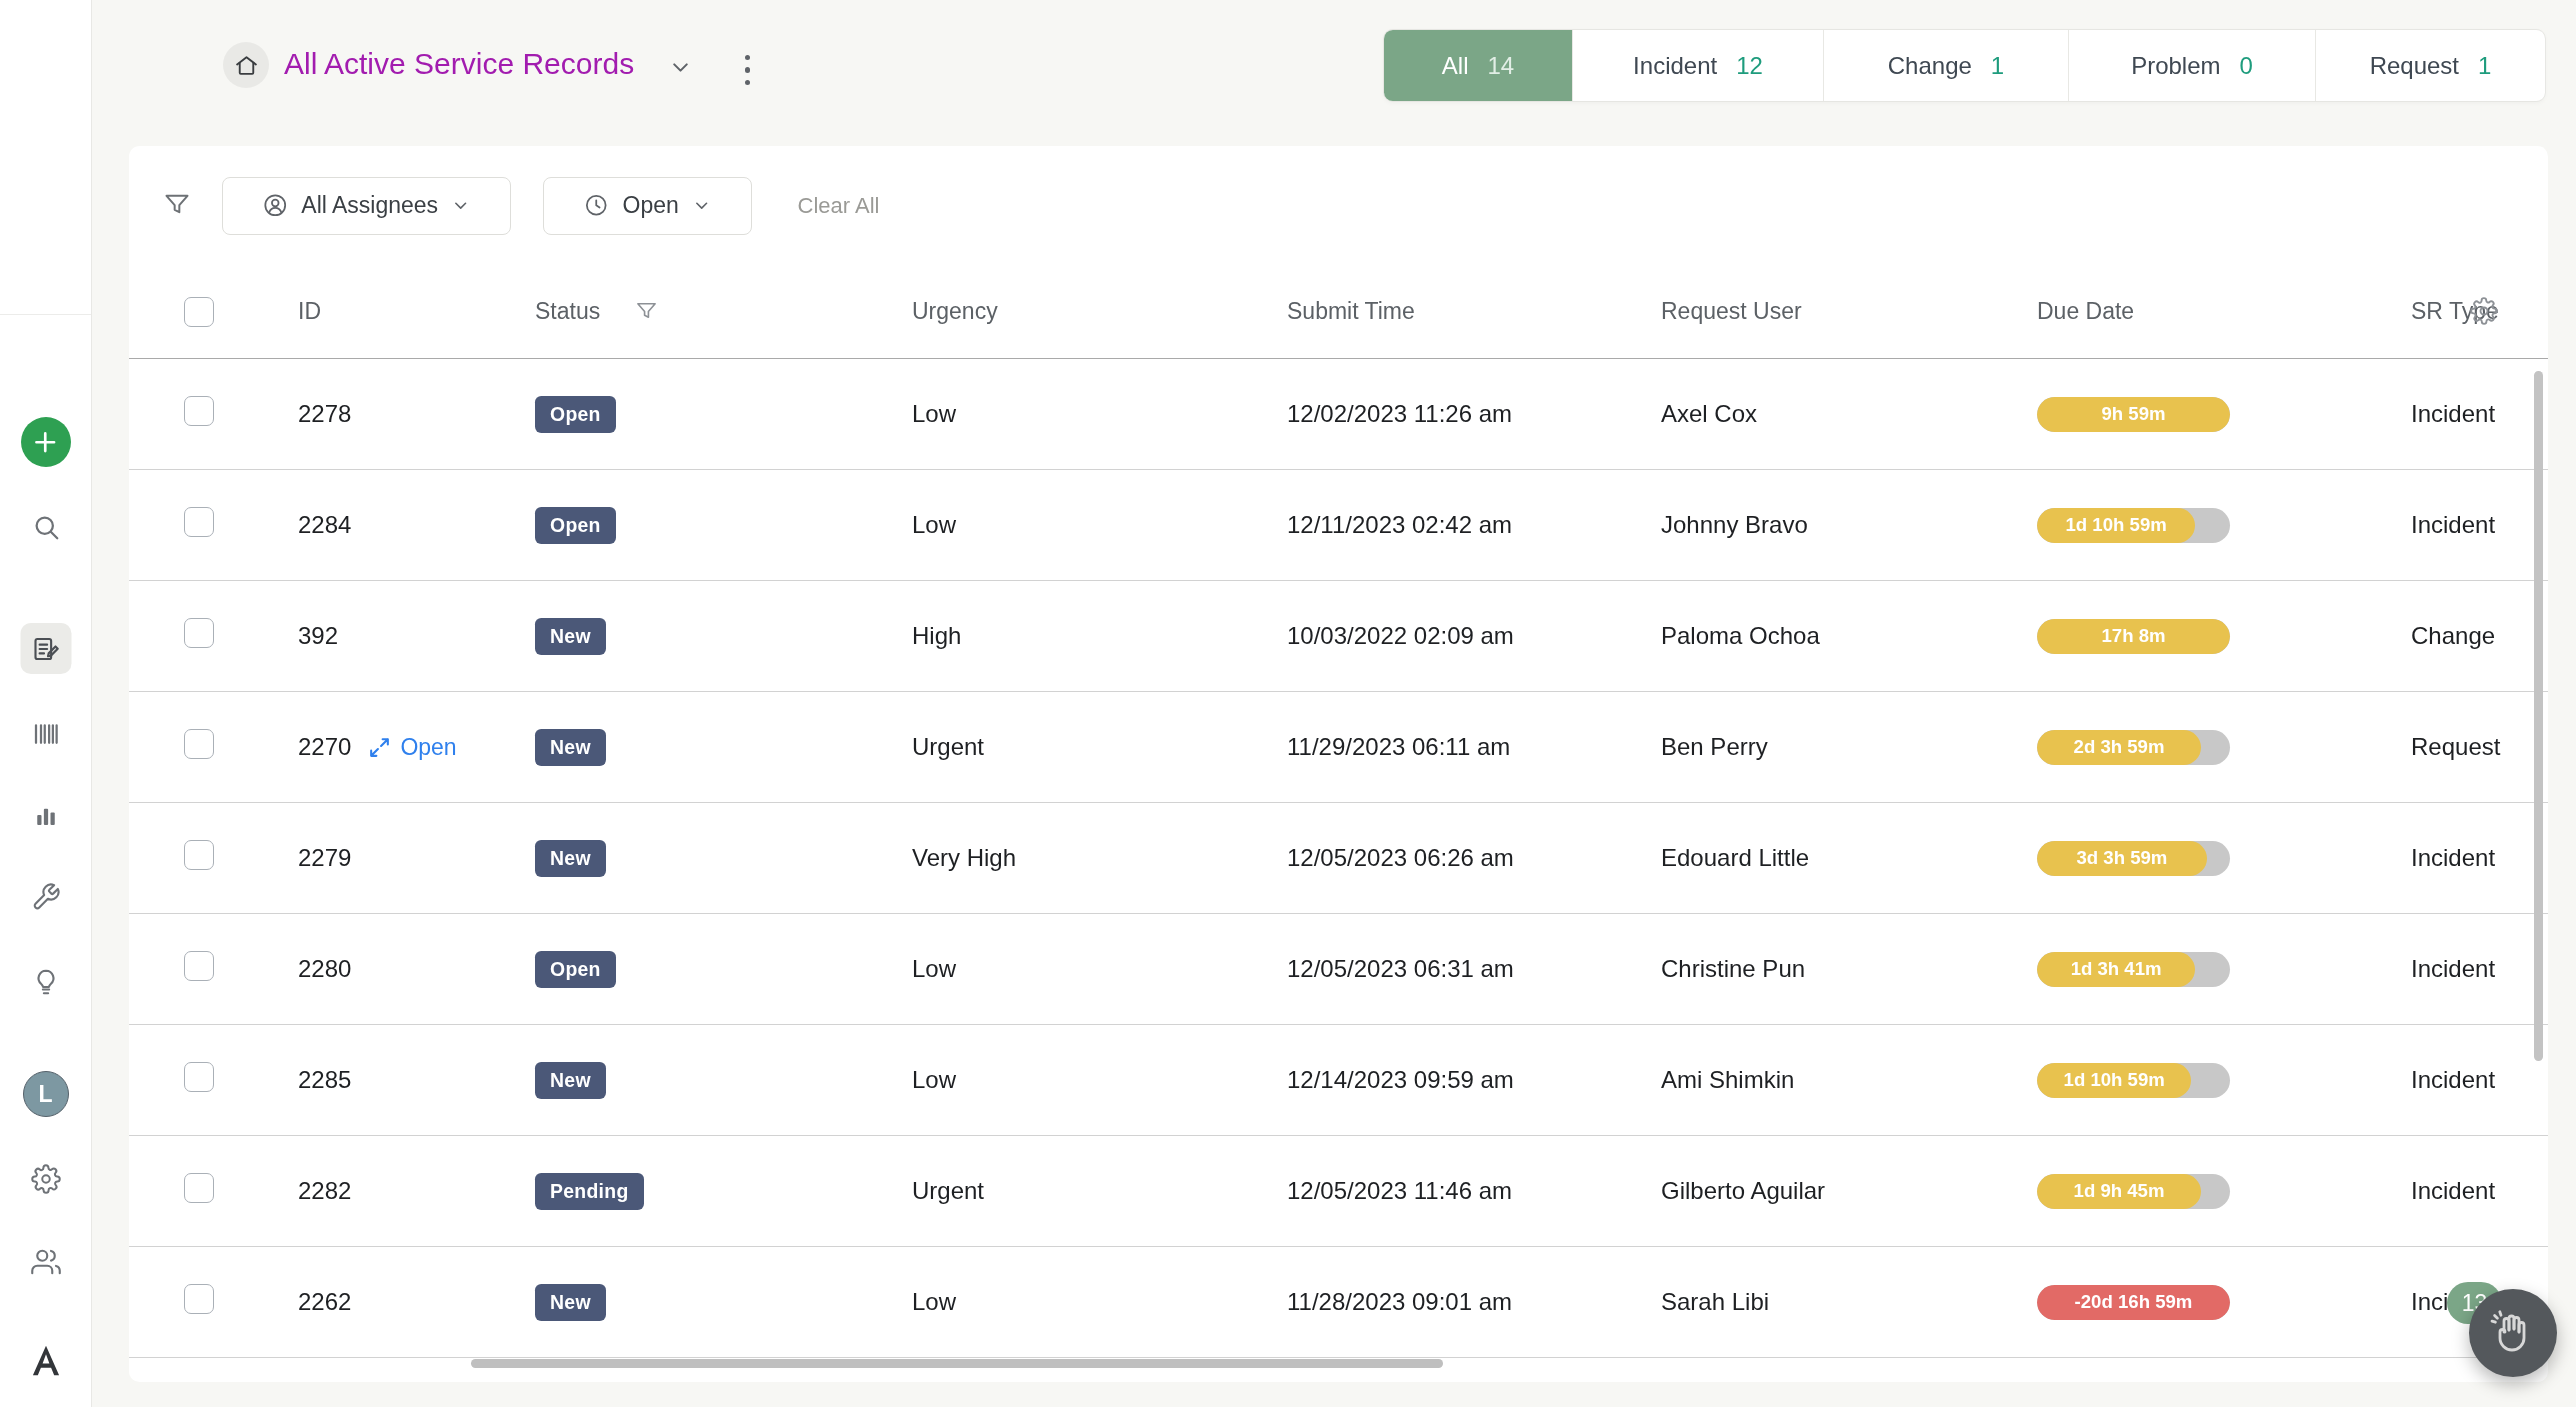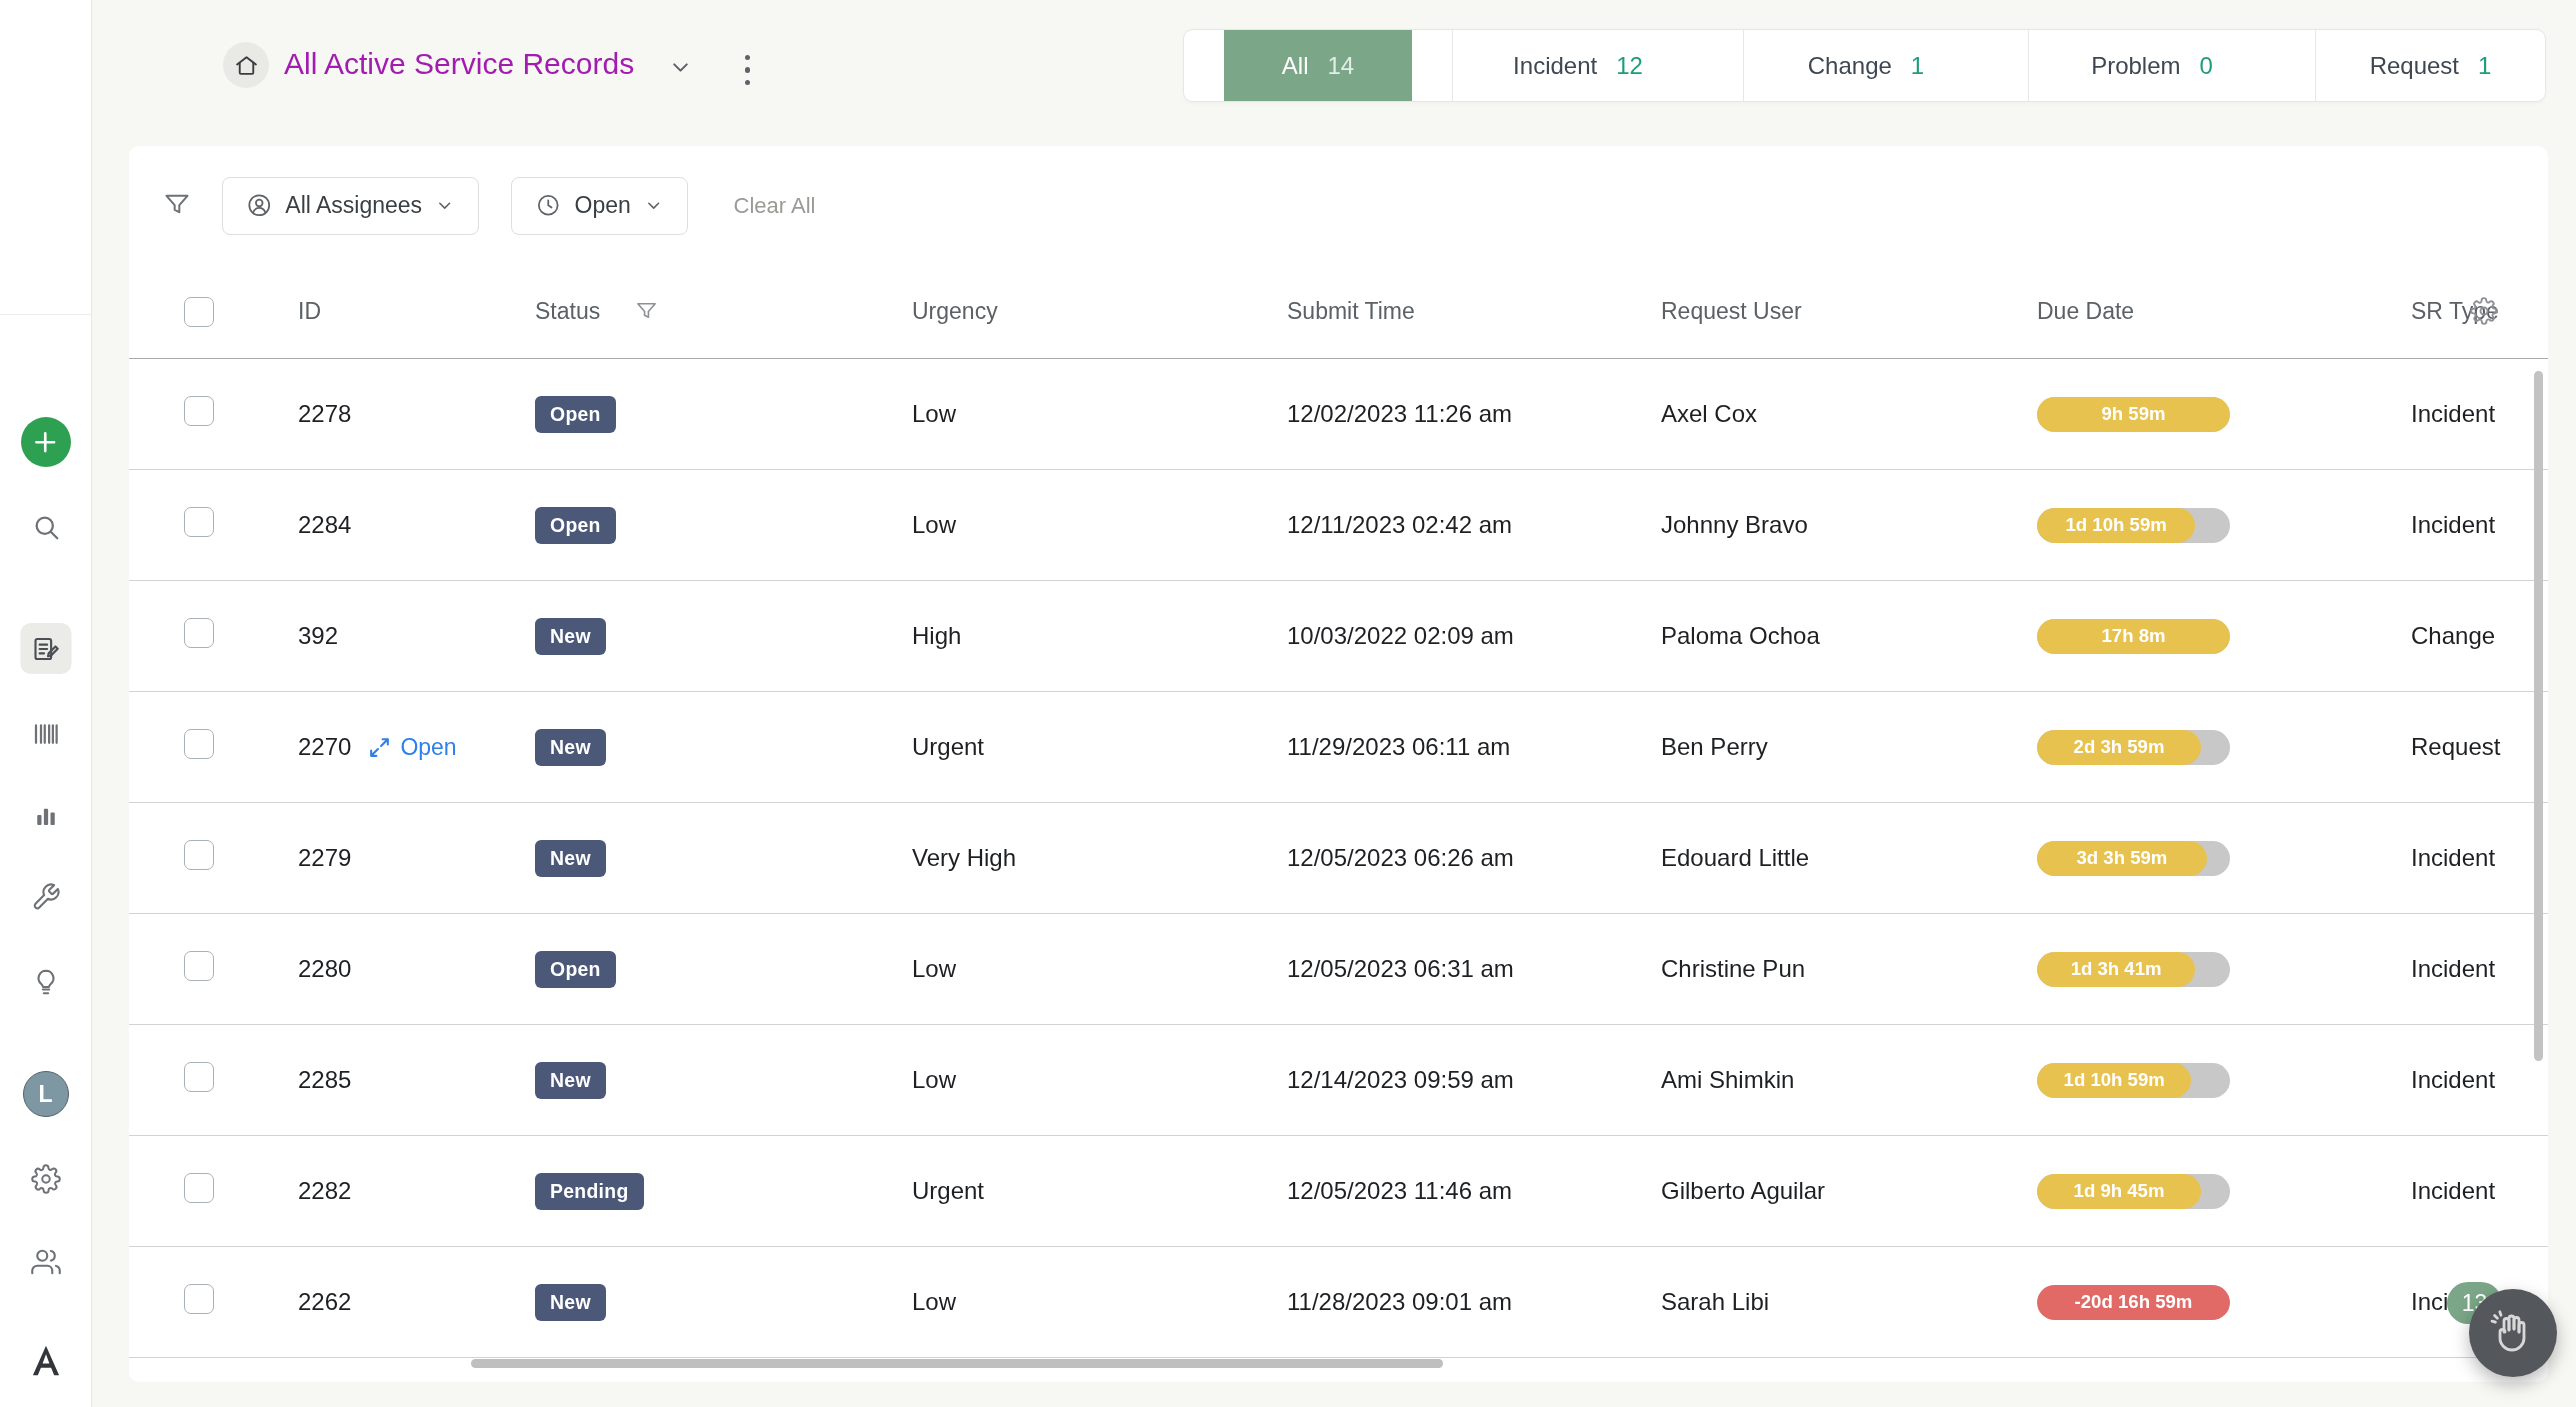--- a/index.html
+++ b/index.html
@@ -64,21 +64,21 @@
     display: flex; flex-direction: column; align-items: center; justify-content: center; gap: 7px; cursor: pointer; }
   .kebab i { width: 5.3px; height: 5.3px; border-radius: 50%; background: #5f6368; }
 
   .tabs {
     position: absolute; right: 31px; top: 30px; height: 71px;
     display: flex; background: #ffffff; border-radius: 8.8px; overflow: hidden;
     box-shadow: 0 0 0 0.9px #e6e6e2, 0 1.8px 5.3px rgba(0,0,0,0.04);
   }
   .tab {
     display: flex; align-items: center; justify-content: center; gap: 19px;
-    font-size: 24px; color: #3f4852; border-left: 0.9px solid #e8e8e4; cursor: pointer; margin-left: 40px;
+    font-size: 24px; color: #3f4852; border-left: 0.9px solid #e8e8e4; cursor: pointer;
   }
   .tab:first-child { border-left: none; }
   .tab:nth-child(1) { width: 188px; }
   .tab:nth-child(2) { width: 251px; }
   .tab:nth-child(3) { width: 245px; }
   .tab:nth-child(4) { width: 247px; }
   .tab:nth-child(5) { width: 230px; }
   .tab .count { color: #1e9c7d; }
   .tab.active { background: #7BA687; }
   .tab.active .label { color: #ffffff; font-weight: 500; }
@@ -88,21 +88,21 @@
   .card {
     position: absolute; left: 129px; top: 146px; width: 2419px; height: 1236px;
     background: #ffffff; border-radius: 10.6px; z-index: 1;
   }
 
   
   .filterbar { height: 119px; display: flex; align-items: center; padding-left: 34px; }
   .filter-funnel { width: 32px; height: 32px; color: #6d7175; cursor: pointer; }
   .filter-funnel svg { width: 28px; height: 28px; }
   .chip {
-    display: inline-flex; align-items: center; gap: 13.3px; height: 58px; padding: 0 23px;
+    display: inline-flex; align-items: center; gap: 13.3px; height: 58px; padding: 0 39px;
     border: 0.9px solid #dededa; border-radius: 8px; background: #fff;
     font-size: 23px; color: #3a3f44; cursor: pointer; white-space: nowrap;
   }
   .chip svg.lead { width: 26.5px; height: 26.5px; color: #5f6368; }
   .chip svg.chev { width: 19.4px; height: 19.4px; color: #5f6368; }
   .chip-assignees { margin-left: 26.5px; }
   .chip-status { margin-left: 32px; }
   .clear-all { margin-left: 46px; font-size: 22px; color: #9a9a96; cursor: pointer; }
 
   

